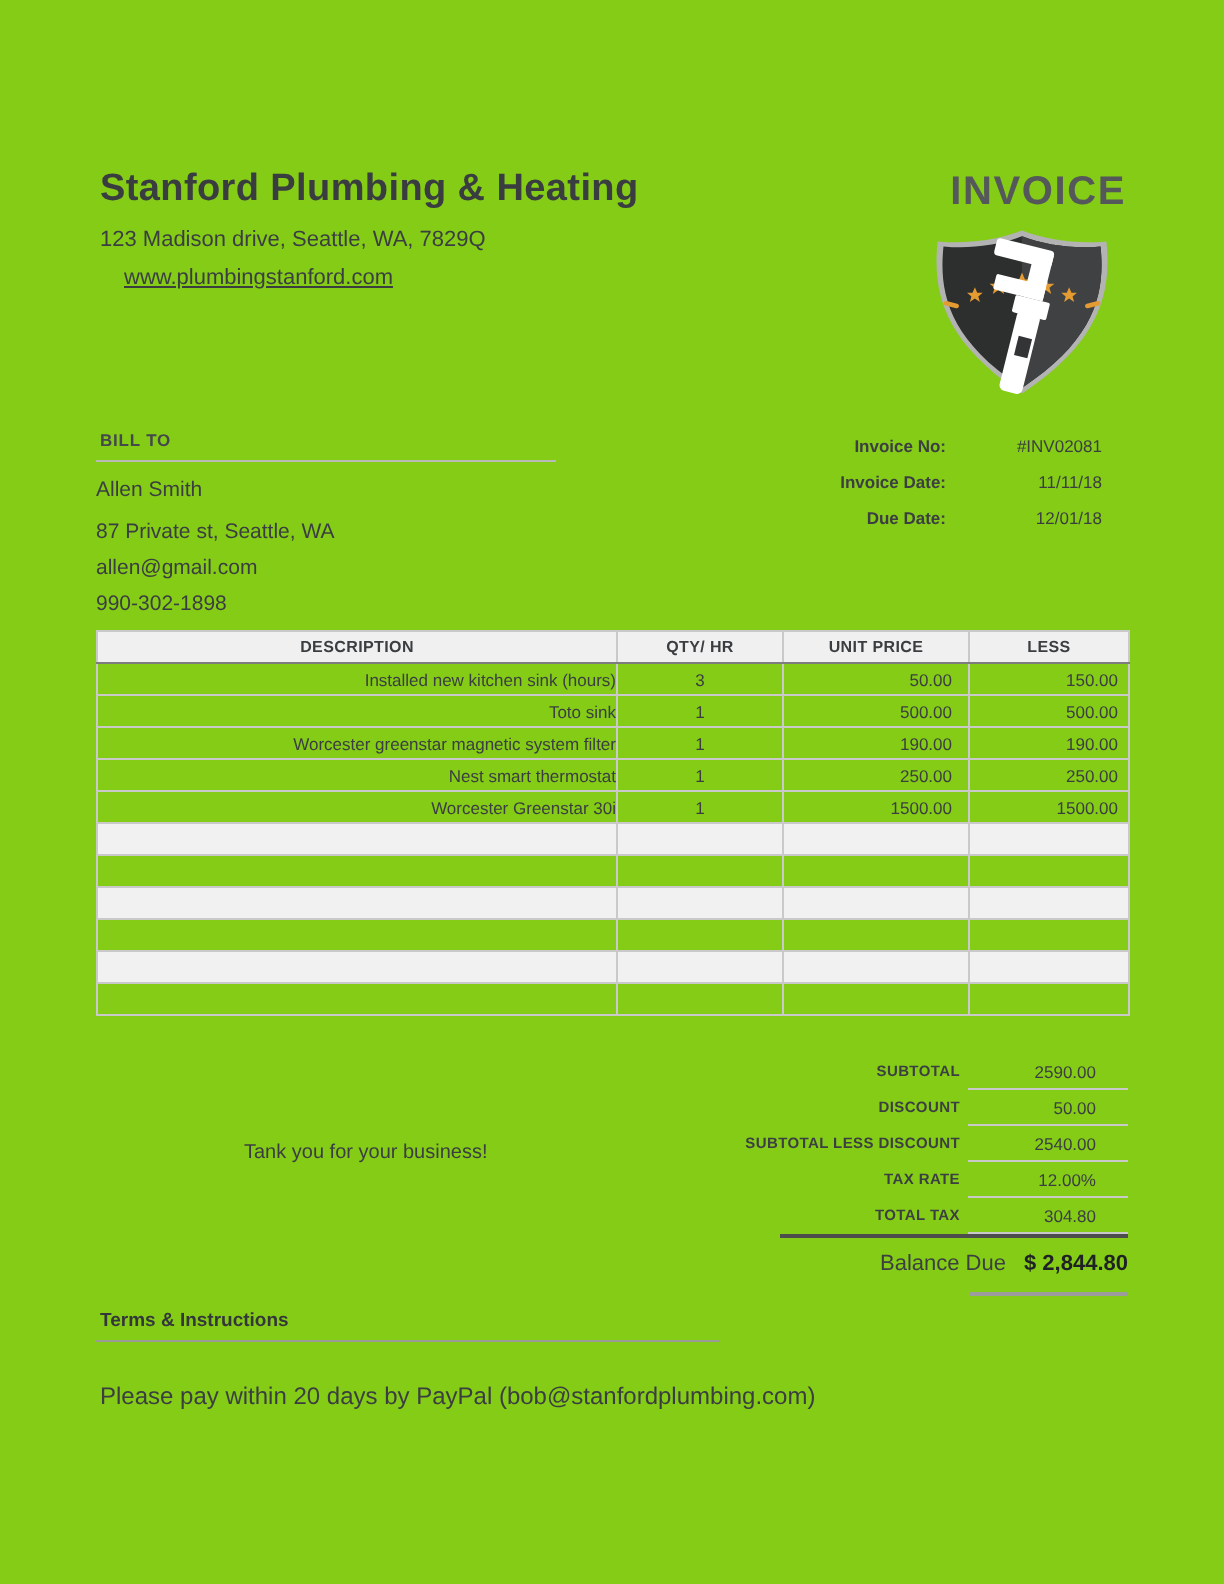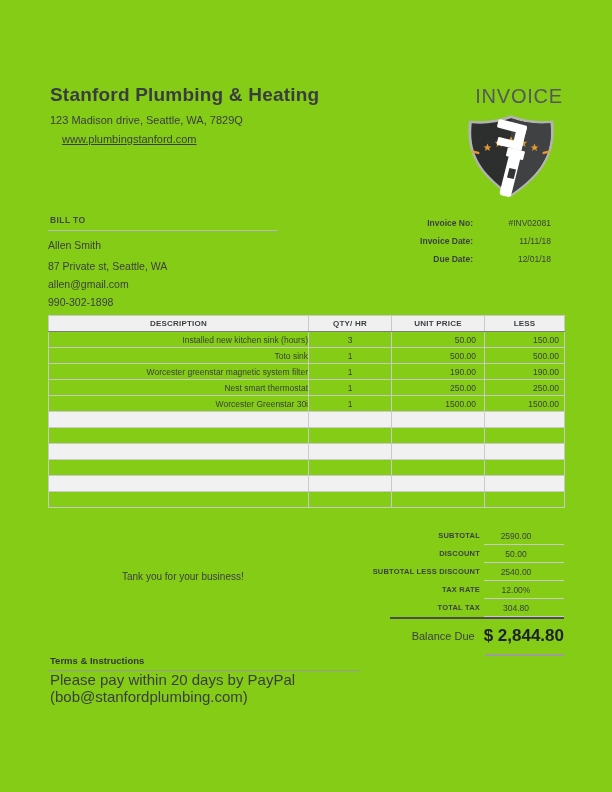--- a/index.html
+++ b/index.html
@@ -14,21 +14,21 @@
   }
 
   
   .company { position:absolute; left:50px; top:84px; }
   .company-name { font-size:19px; font-weight:bold; color:#3a3d40; letter-spacing:0.2px; }
   .company-address { font-size:11px; margin-top:8px; }
   .company-website { font-size:11px; margin-top:7px; text-decoration:underline; cursor:pointer; display:inline-block;margin-left:12px; }
   .company-phone { font-size:11px; margin-top:14px; }
 
   
-  .invoice-title { position:absolute; right:49px; top:85px; font-size:20px; font-weight:normal; color:#55585b; letter-spacing:0.8px; }
+  .invoice-title { position:absolute; right:49px; top:85px; font-size:20px; font-weight:bold; color:#55585b; letter-spacing:0.8px; }
   .logo { position:absolute; left:457px; top:111px; width:108px; height:94px; }
 
   
   .billto { position:absolute; left:48px; top:215px; width:230px; }
   .billto-label { font-size:8.5px; font-weight:bold; color:#45484b; letter-spacing:0.4px; padding:0 0 5px 2px; border-bottom:1px solid #b9b9b9; }
   .billto-name { font-size:10.5px; margin-top:8px; }
   .billto-address { font-size:10.5px; margin-top:9px; }
   .billto-email { font-size:10.5px; margin-top:6px; }
   .billto-phone { font-size:10.5px; margin-top:6px; }
 
@@ -45,36 +45,36 @@
   td.cell-desc { text-align:right; padding-left:5px; }
   td.cell-qty { text-align:center; }
   td.cell-price { text-align:right; padding-right:8px; }
   td.cell-total { text-align:right; padding-right:5px; }
   tr.shaded td { background:#f1f1f1; }
 
   
   .summary { position:absolute; right:48px; top:527px; }
   .summary-row { display:flex; justify-content:flex-end; align-items:flex-end; height:18px; }
   .summary-label { font-size:7.5px; font-weight:bold; color:#3c3f42; letter-spacing:0.2px; margin-right:4px; padding-bottom:5px; }
-  .summary-value { width:80px; font-size:8.5px; text-align:center; padding-right:16px; padding-bottom:3px; border-bottom:1px solid #c9c9c9; }
+  .summary-value { width:80px; font-size:8.5px; text-align:right; padding-right:16px; padding-bottom:3px; border-bottom:1px solid #c9c9c9; }
 
   
   .balance { position:absolute; right:48px; top:617px; width:174px; border-top:2px solid #4d4d4d; }
   .balance-row { display:flex; justify-content:flex-end; align-items:center; margin-top:7px; }
   .balance-label { font-size:11px; font-weight:normal; color:#3c3f42; margin-right:9px; }
-  .balance-value { font-size:17px; font-weight:bold; color:#1f2224; }
+  .balance-value { font-size:11px; font-weight:bold; color:#1f2224; }
   .balance-underline { margin-top:8px; margin-left:95px; border-top:2px solid #9c9c9c; }
 
   
   .thankyou { position:absolute; left:122px; top:571px; font-size:10px; }
 
   
   .terms { position:absolute; left:48px; top:655px; width:430px; }
   .terms-heading { font-size:9.5px; font-weight:bold; color:#34373a; padding:0 0 4px 2px; border-bottom:1px solid #9a9a9a; width:312px; }
-  .terms-line { font-size:15px; margin-top:0; padding-left:2px; }
+  .terms-line { font-size:12px; margin-top:20px; padding-left:2px; }
 </style>
 </head>
 <body>
 
 <div class="page">
 
   <div class="company">
     <div class="company-name">Stanford Plumbing &amp; Heating</div>
     <div class="company-address">123 Madison drive, Seattle, WA, 7829Q</div>
     <div><span class="company-website">www.plumbingstanford.com</span></div>

